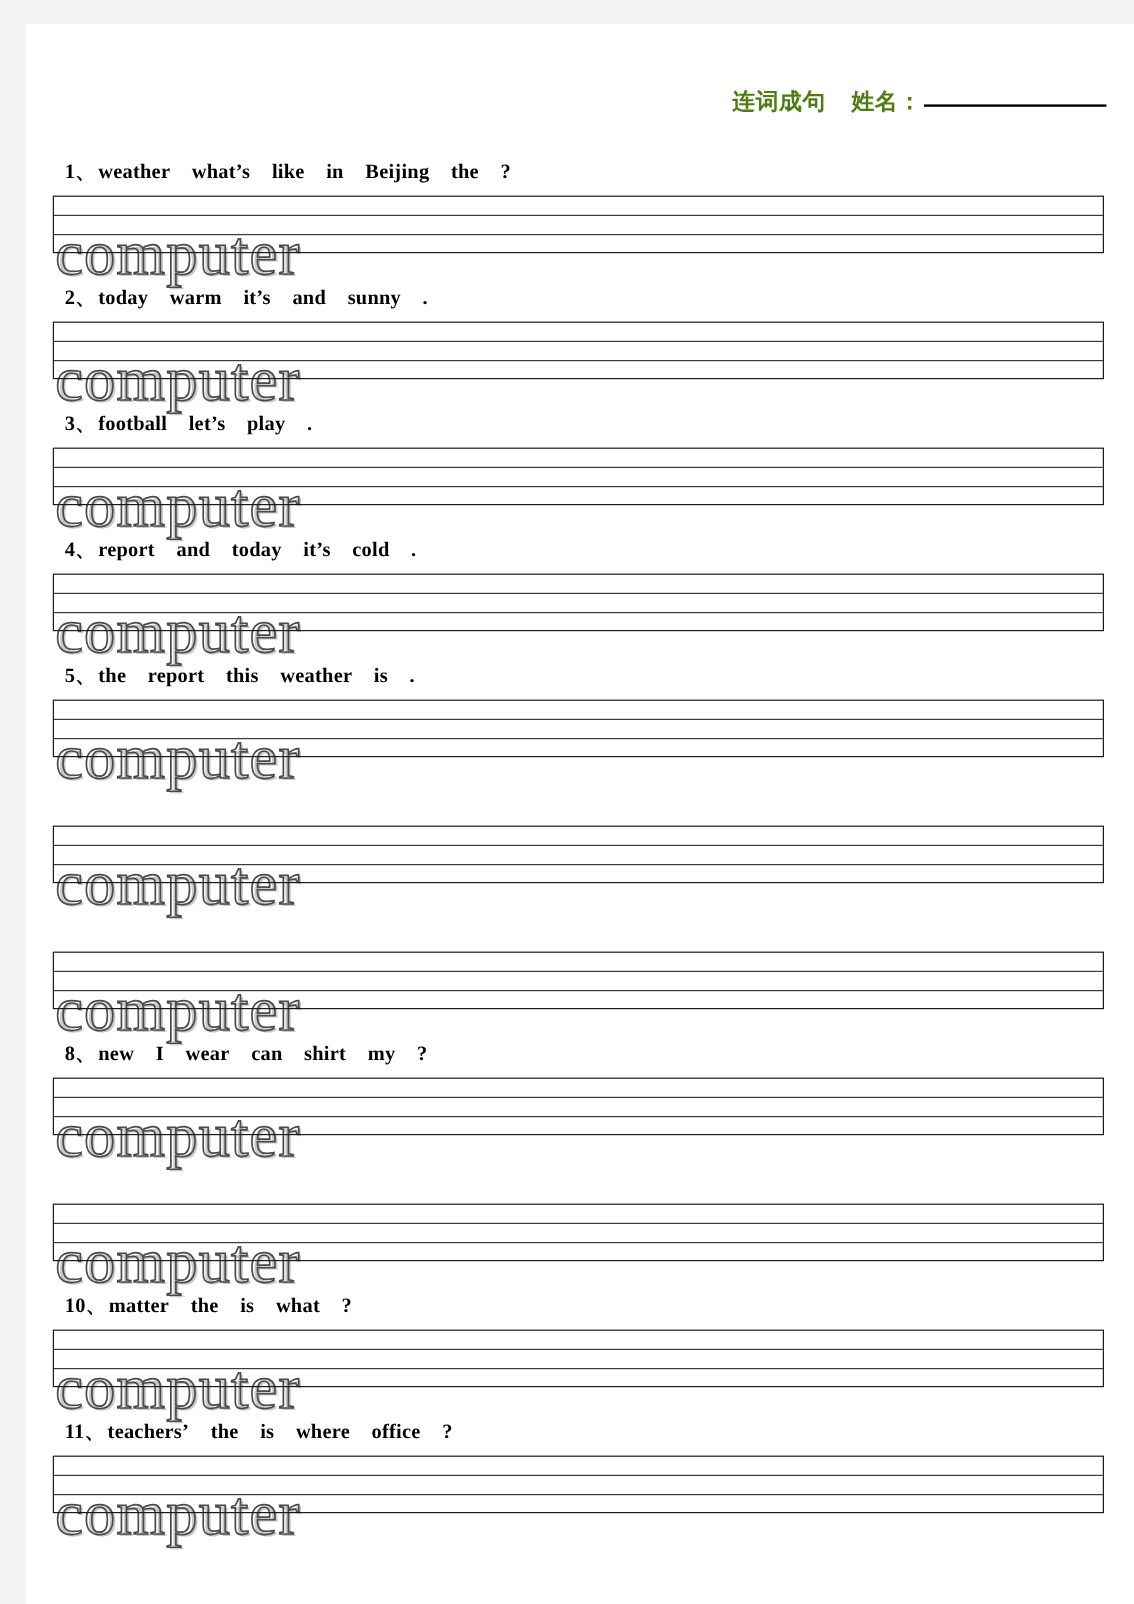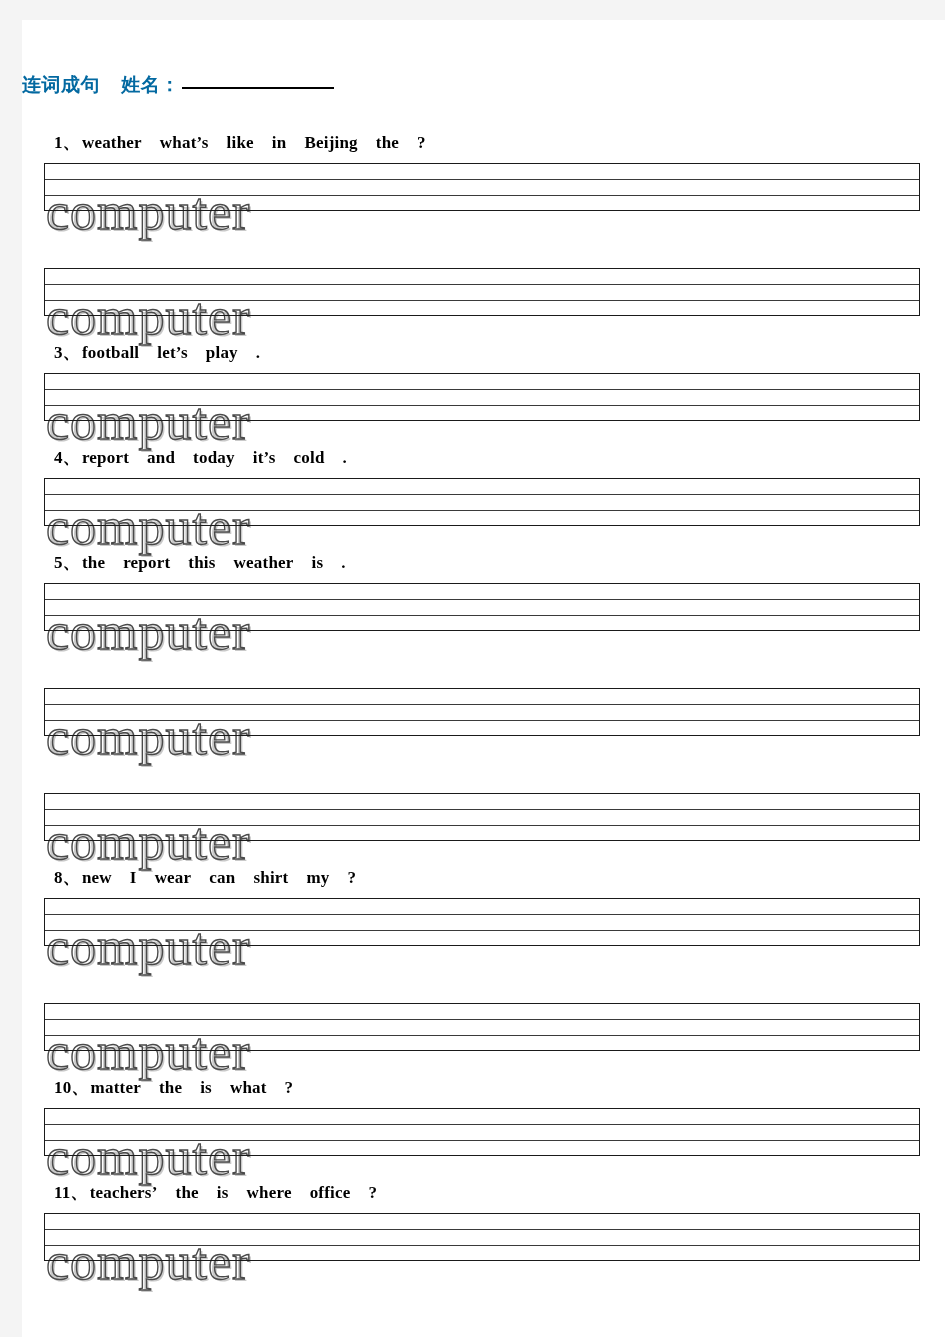--- a/index.html
+++ b/index.html
@@ -23,24 +23,24 @@
     background: #ffffff;
     overflow: hidden;
   }
 
   
   .doc-header {
     position: absolute;
     left: 0;
     top: 52px;
     width: 900px;
-    text-align: left;
+    text-align: right;
     font-size: 19px;
     font-weight: 700;
-    color: #0369a1;
+    color: #4d7c0f;
     white-space: nowrap;
     letter-spacing: 0.5px;
   }
   .doc-header .name-label {
     margin-left: 16px;
   }
   .name-blank {
     display: inline-block;
     width: 152px;
     border-bottom: 2.5px solid #000;
@@ -144,20 +144,21 @@
           <div class="rule r2"></div>
         </div>
         <div class="q-line"><span class="q-num">1、</span><span class="q-words"><span class="w">weather</span><span class="w">what’s</span><span class="w">like</span><span class="w">in</span><span class="w">Beijing</span><span class="w">the</span><span class="w tight">?</span></span></div>
       </div>
       <div class="item">
         <div class="watermark">computer</div>
         <div class="answer-box">
           <div class="rule r1"></div>
           <div class="rule r2"></div>
         </div>
+        <div class="q-line"><span class="q-num">2、</span><span class="q-words"><span class="w">today</span><span class="w">warm</span><span class="w">it’s</span><span class="w">and</span><span class="w">sunny</span><span class="w tight">.</span></span></div>
       </div>
       <div class="item">
         <div class="watermark">computer</div>
         <div class="answer-box">
           <div class="rule r1"></div>
           <div class="rule r2"></div>
         </div>
         <div class="q-line"><span class="q-num">3、</span><span class="q-words"><span class="w">football</span><span class="w">let’s</span><span class="w">play</span><span class="w tight">.</span></span></div>
       </div>
       <div class="item">

